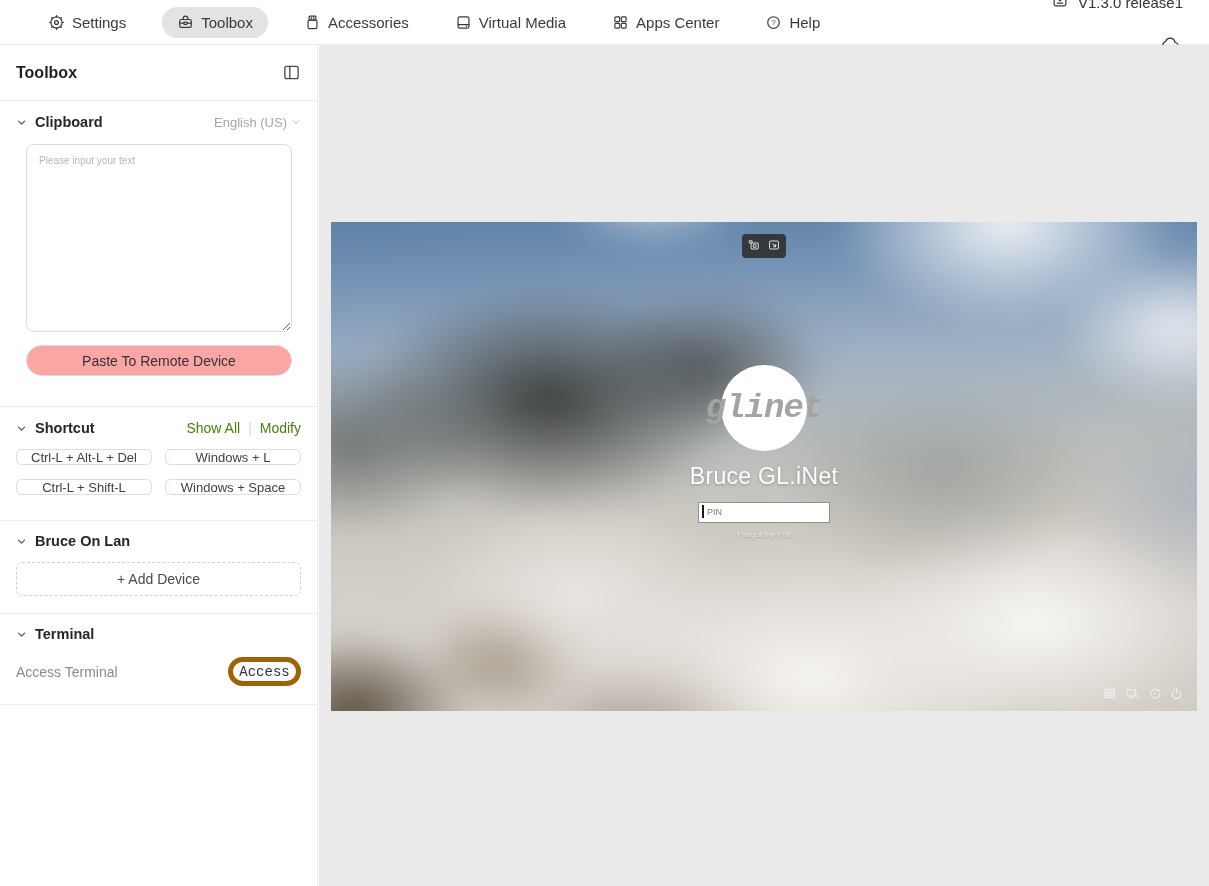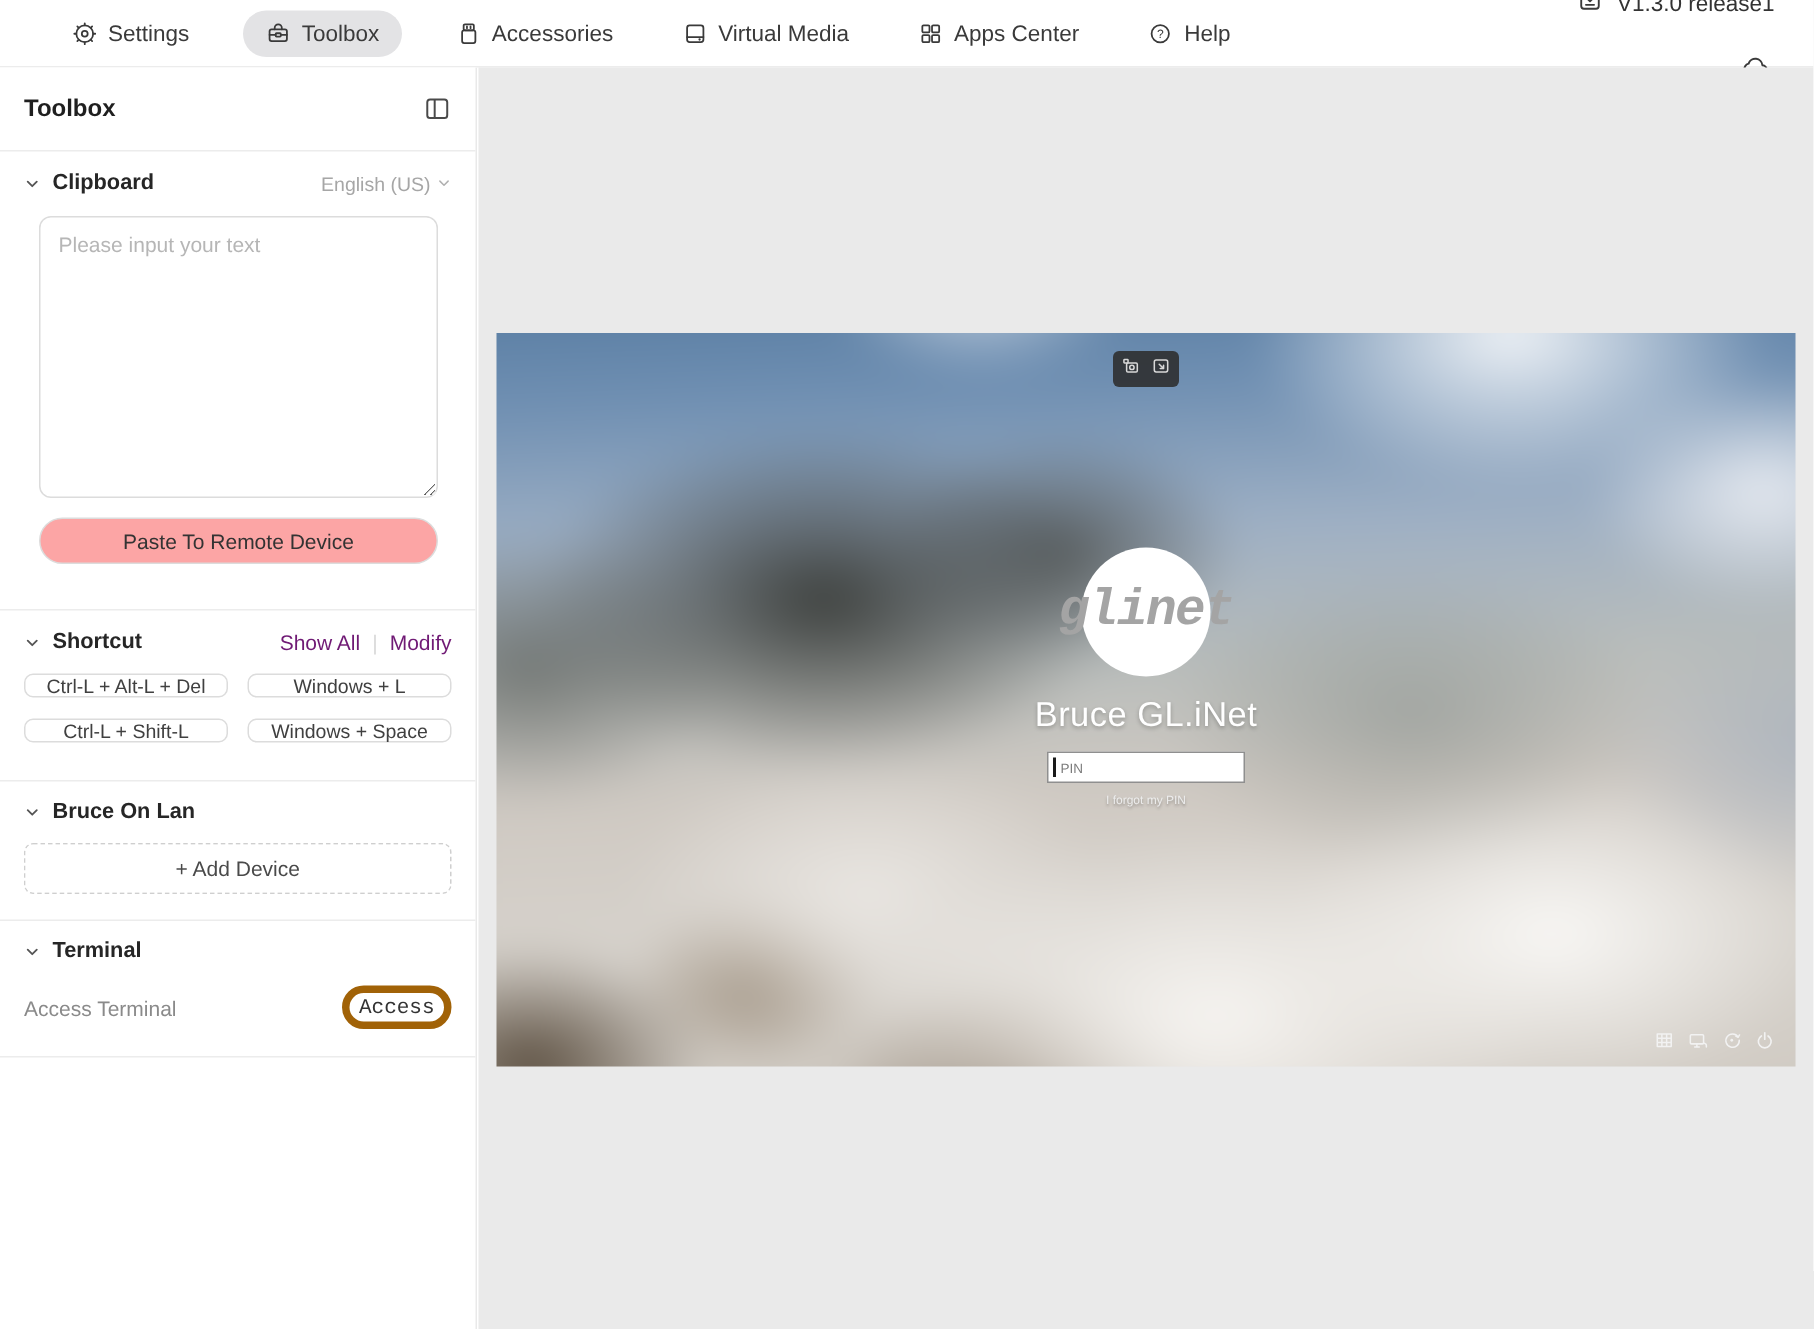--- a/index.html
+++ b/index.html
@@ -28,30 +28,30 @@
   .side-title { font-size:16px; font-weight:700; color:#1f1f1f; }
   .icon-btn { background:none; border:none; cursor:pointer; display:flex; padding:0; }
   .divider { border-top:1px solid #ececec; }
   .sec-head { display:flex; align-items:center; justify-content:space-between; margin:0 16px; }
   .sec-left { display:flex; align-items:center; gap:8px; cursor:pointer; }
   .sec-title { font-size:14.5px; font-weight:700; color:#262626; }
   .chev { display:block; }
   .lang-select { display:flex; align-items:center; gap:4px; font-size:13px; color:#a6a6a6; cursor:pointer;justify-content:center; }
   .clipboard-sec { padding:13px 0 18px; }
   .clip-textarea { display:block; margin:14px 26px 0; width:266px; height:188px; resize:both;
-    border:1px solid #dcdcdc; border-radius:8px; padding:10px 12px; font-size:14px; color:#333;
+    border:1px solid #dcdcdc; border-radius:8px; padding:10px 12px; font-size:10px; color:#333;
     font-family:"Liberation Sans",sans-serif; outline:none; overflow:auto; }
   .clip-textarea::placeholder { color:#b6b6b6; }
   .paste-btn { display:block; margin:13px 26px 12px; width:266px; height:31px; background:#fca5a5;
     border:1px solid #dcdcdc; border-radius:16px; font-size:14px; color:#333; cursor:pointer;
     font-family:"Liberation Sans",sans-serif; }
   .shortcut-sec { padding:13px 16px 25px; }
   .shortcut-head { display:flex; align-items:center; justify-content:space-between; margin-bottom:13px; }
   .links { display:flex; align-items:center; gap:8px; font-size:14px; }
-  .link { color:#701a75; cursor:pointer; }
+  .link { color:#4d7c0f; cursor:pointer; }
   .link-sep { color:#d9d9d9; }
   .sc-grid { display:grid; grid-template-columns:1fr 1fr; column-gap:13px; row-gap:14px; }
   .sc-btn { height:16px; background:#fff; border:1px solid #dcdcdc; border-radius:6px; font-size:13px;
     color:#404040; cursor:pointer; white-space:nowrap; font-family:"Liberation Sans",sans-serif; }
   .wol-sec { padding:12px 16px 17px; }
   .add-device-btn { margin-top:13px; width:100%; height:34px; background:#fff;
     border:1px dashed #cfcfcf; border-radius:6px; font-size:14px; color:#4a4a4a; cursor:pointer;
     font-family:"Liberation Sans",sans-serif; }
   .term-sec { padding:12px 16px 18px; }
   .term-row { display:flex; align-items:center; justify-content:space-between; margin-top:15px; }

